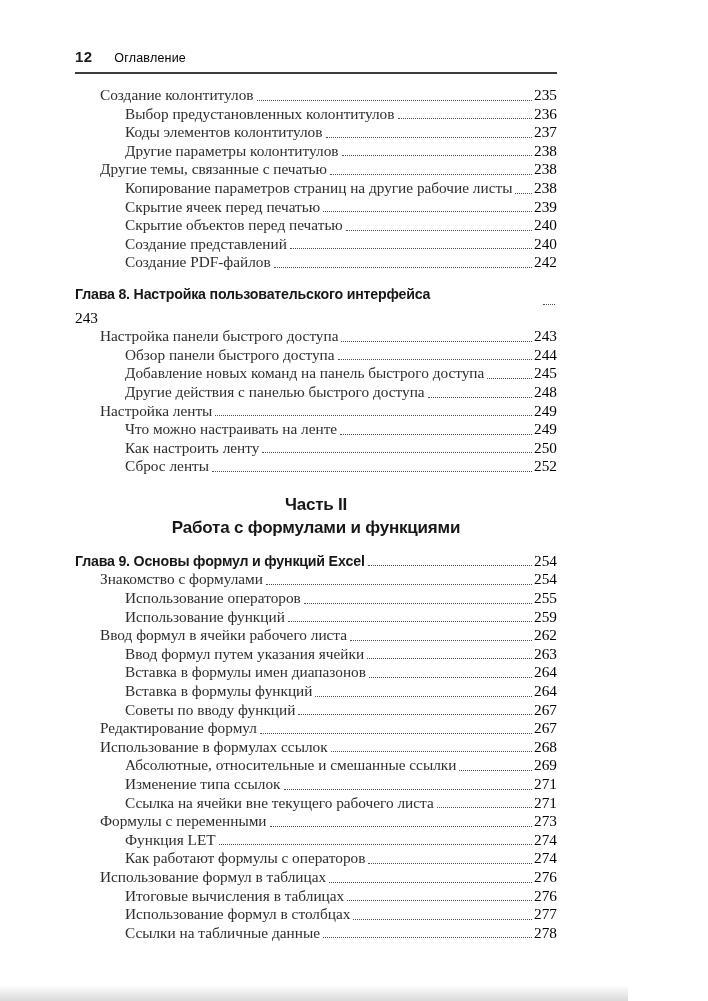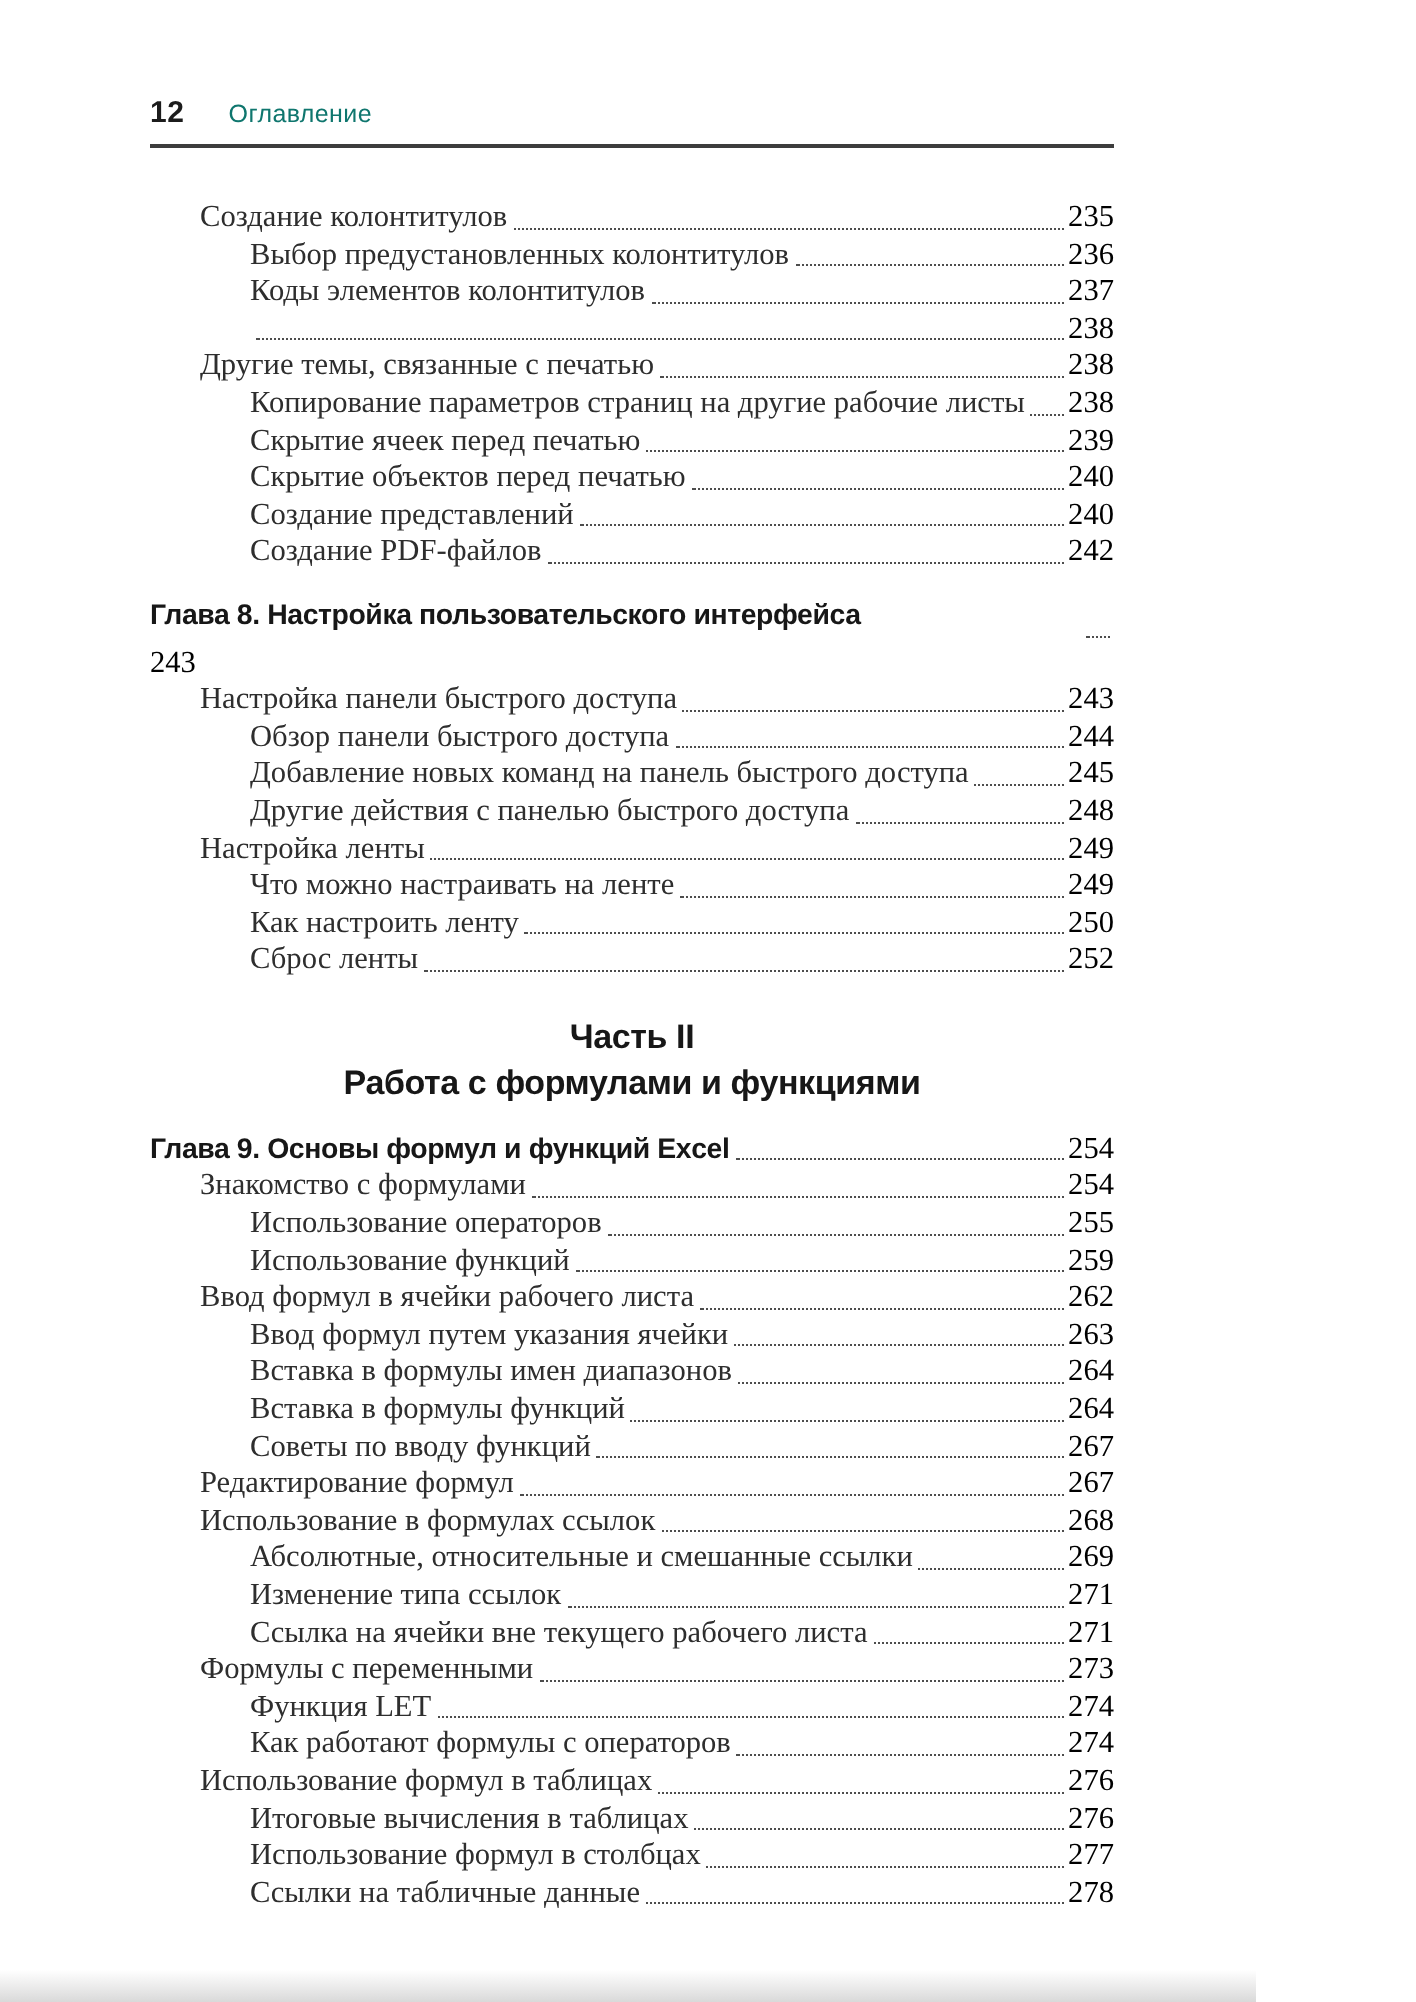--- a/index.html
+++ b/index.html
@@ -24,26 +24,26 @@
   .head .pageno {
     font-family: "Liberation Sans", sans-serif;
     font-weight: 700;
     font-size: 15px;
     color: #1c1c1c;
     letter-spacing: 0.3px;
   }
   .head .running {
     font-family: "Liberation Sans", sans-serif;
     font-size: 12.5px;
-    color: #0f766e;
+    color: #000000;
     letter-spacing: 0.2px;
   }
   
   .toc {
-    margin-top: 26px;
+    margin-top: 12px;
     font-size: 15.3px;
     color: #2e2e2e;
   }
   .row {
     display: flex;
     align-items: baseline;
     line-height: 18.6px;
     white-space: nowrap;
   }
   .row .title { flex: 0 0 auto; }
@@ -107,20 +107,21 @@
         <span class="title">Выбор предустановленных колонтитулов</span>
         <span class="leader"></span>
         <span class="pagenum">236</span>
       </div>
       <div class="row lvl2">
         <span class="title">Коды элементов колонтитулов</span>
         <span class="leader"></span>
         <span class="pagenum">237</span>
       </div>
       <div class="row lvl2">
+        <span class="title">Другие параметры колонтитулов</span>
         <span class="leader"></span>
         <span class="pagenum">238</span>
       </div>
       <div class="row lvl1">
         <span class="title">Другие темы, связанные с печатью</span>
         <span class="leader"></span>
         <span class="pagenum">238</span>
       </div>
       <div class="row lvl2">
         <span class="title">Копирование параметров страниц на другие рабочие листы</span>

